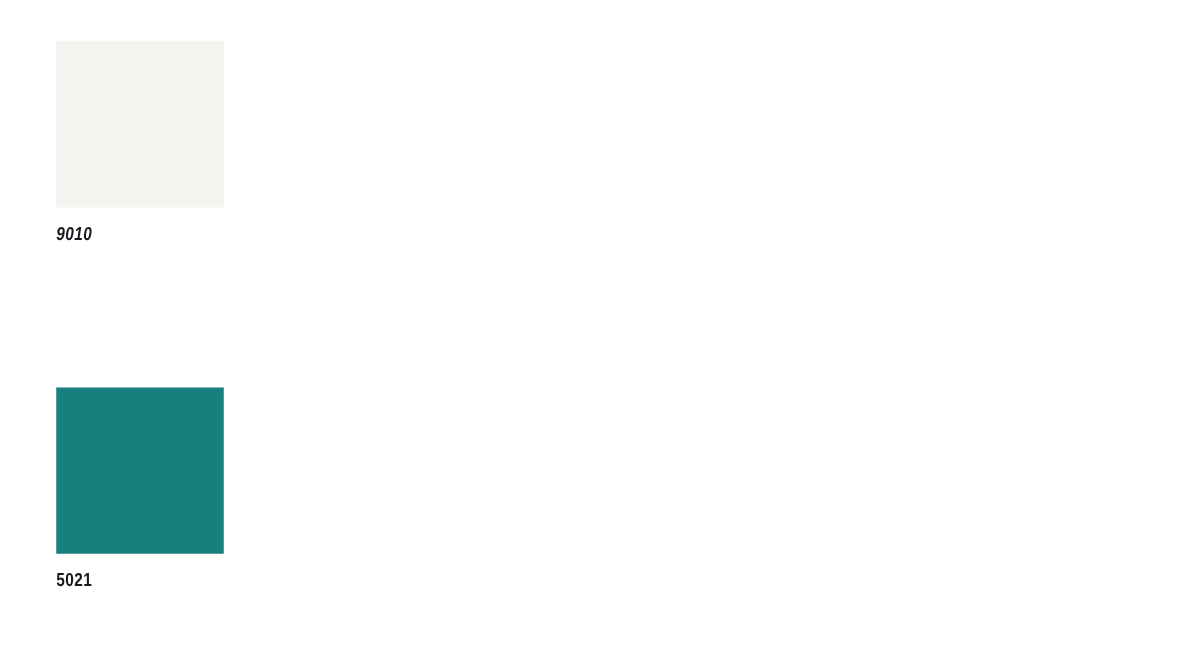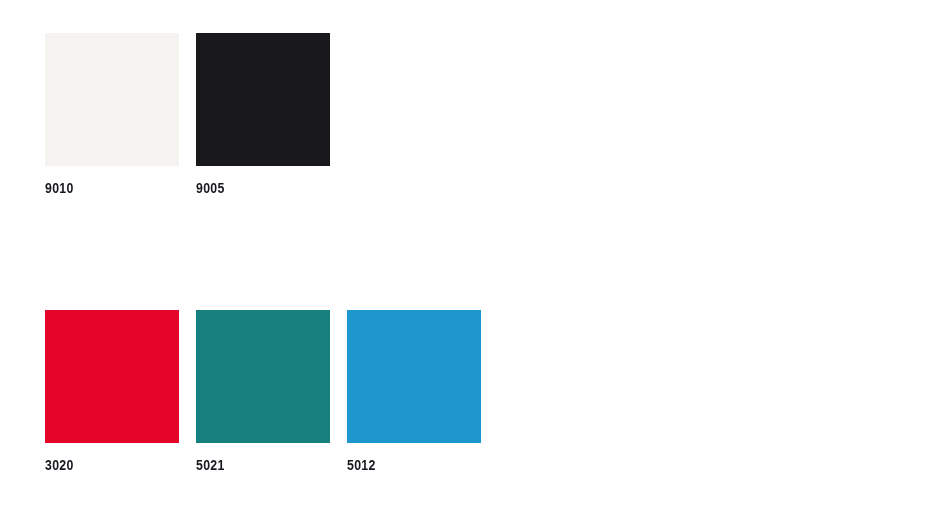--- a/index.html
+++ b/index.html
@@ -23,21 +23,21 @@
     height: 527px;
   }
 
   .swatch-row {
     position: absolute;
     left: 45px;
     display: flex;
     flex-direction: row;
   }
 
-  .swatch-row-1 { top: 33px; }
+  .swatch-row-1 { top: 33px; font-style: italic; }
   .swatch-row-2 { top: 310px; }
 
   .swatch-cell {
     width: 134px;
     margin-right: 17px;
     display: block;
   }
 
   .swatch-chip {
     width: 134px;
@@ -66,43 +66,31 @@
 
   <div class="swatch-row swatch-row-1">
 
     <div class="swatch-cell">
       <span class="swatch-chip" style="background: rgb(245, 243, 239);"></span>
       <span class="swatch-label">9010</span>
     </div>
 
 
 
-    <div class="swatch-cell">
-      <span class="swatch-chip" style="background: rgb(25, 25, 27);"></span>
-      <span class="swatch-label">9005</span>
-    </div>
 
 
 
   </div>
 
   <div class="swatch-row swatch-row-2">
 
-    <div class="swatch-cell">
-      <span class="swatch-chip" style="background: rgb(229, 5, 40);"></span>
-      <span class="swatch-label">3020</span>
-    </div>
 
 
 
     <div class="swatch-cell">
       <span class="swatch-chip" style="background: rgb(22, 128, 126);"></span>
       <span class="swatch-label">5021</span>
     </div>
 
-    <div class="swatch-cell">
-      <span class="swatch-chip" style="background: rgb(30, 150, 206);"></span>
-      <span class="swatch-label">5012</span>
-    </div>
 
   </div>
 
 </div>
 
 </body></html>

